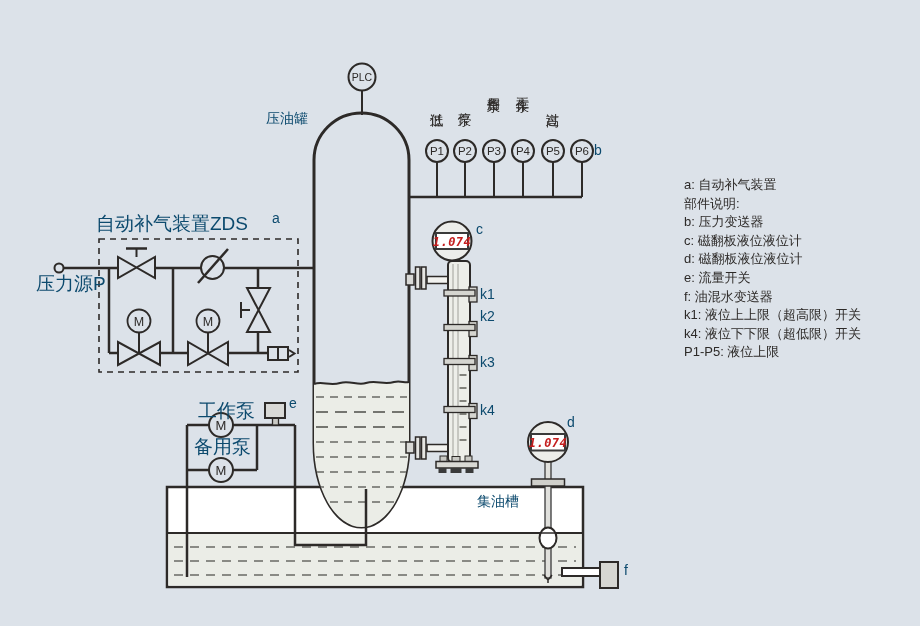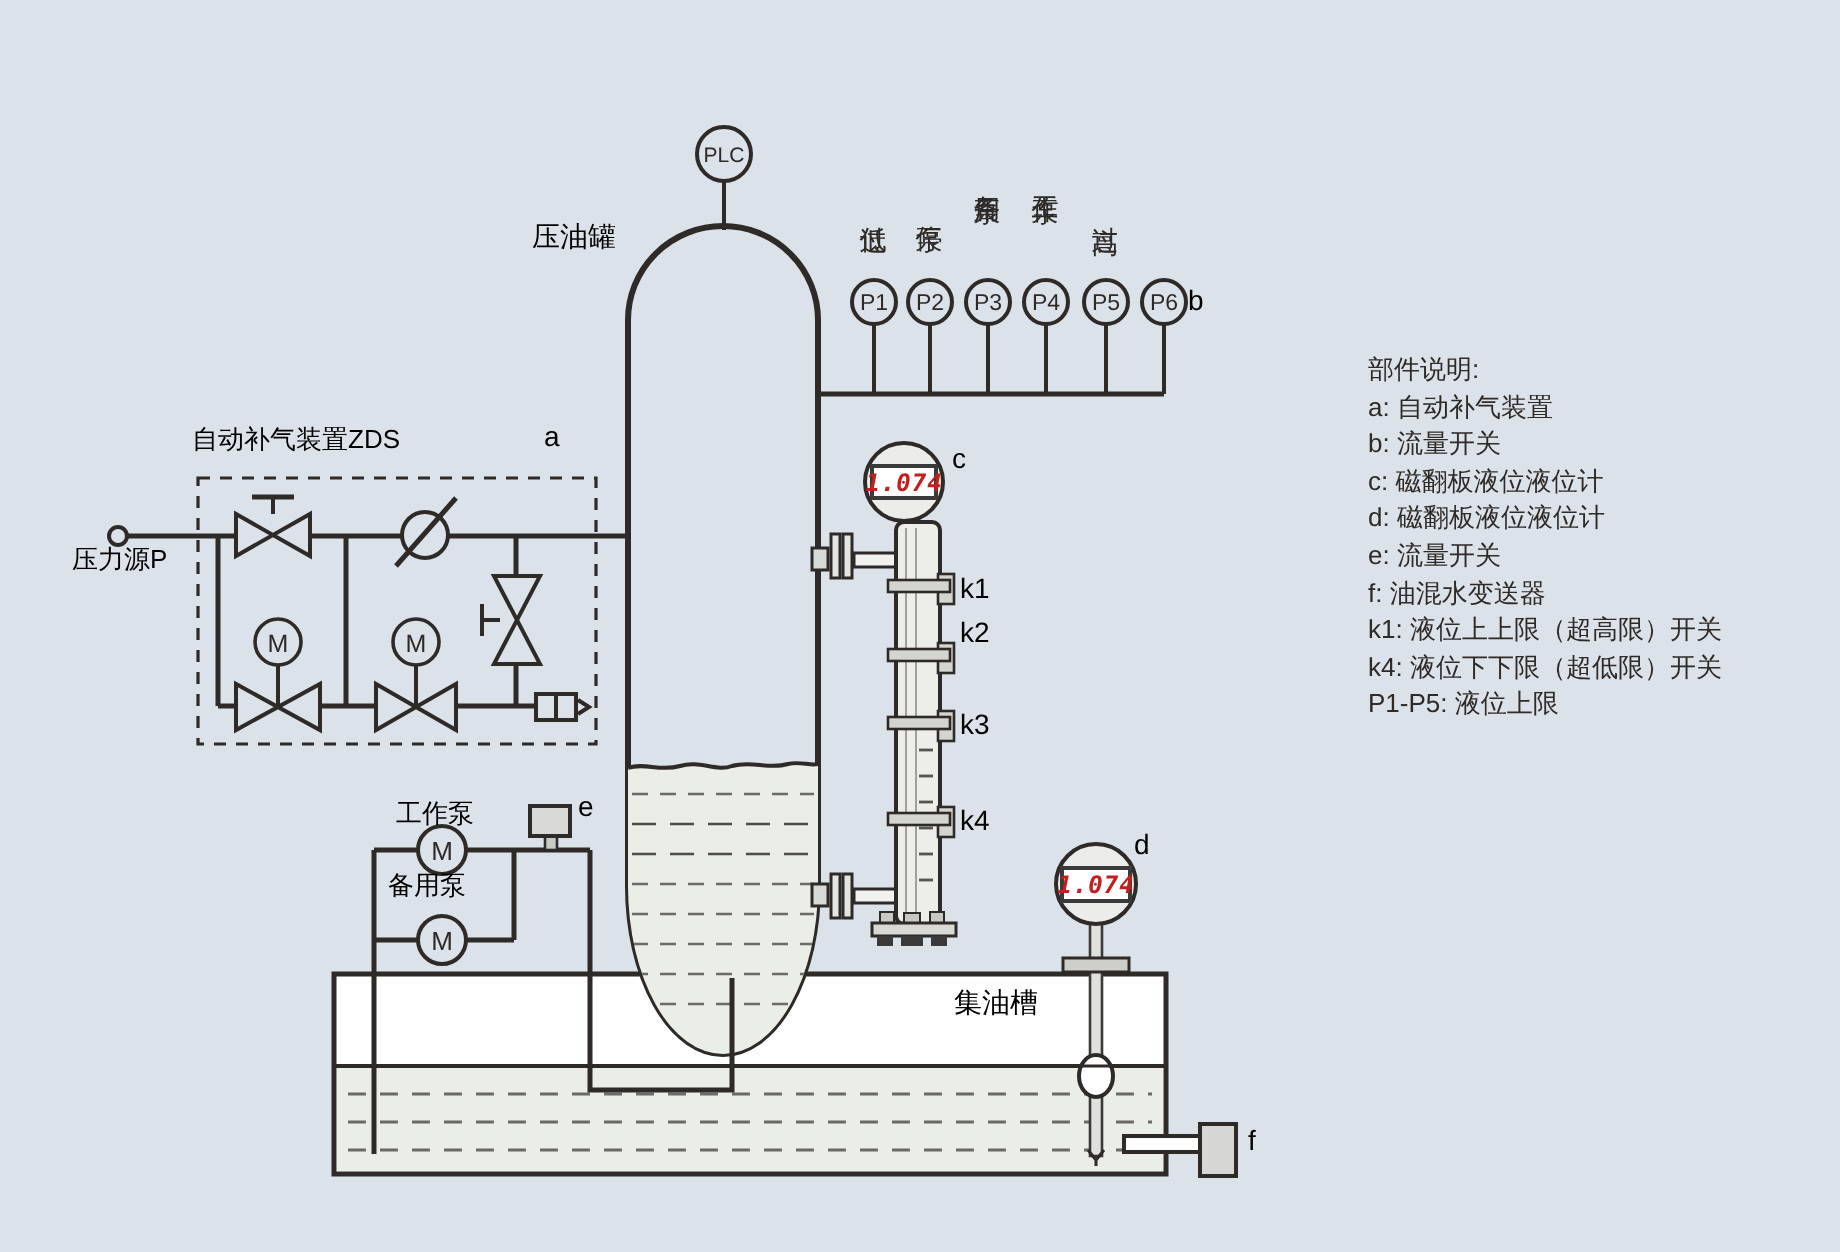--- a/index.html
+++ b/index.html
@@ -4,22 +4,22 @@
 <style>
   html,body{margin:0;padding:0;}
   body{background:#b9c2cc;}
   #stage{
     position:relative;width:920px;height:626px;overflow:hidden;
     background:#dce2e9;
     font-family:"Liberation Sans","DejaVu Sans",sans-serif;
     color:#2d2a28;
   }
   #stage svg{position:absolute;left:0;top:0;}
-  .lbl{position:absolute;white-space:nowrap;color:#000000;}
-  .f13{font-size:13px;}
+  .lbl{position:absolute;white-space:nowrap;color:#0c4a6e;}
+  .f13{font-size:19px;}
   .f14{font-size:14px;}
   .vlabel{
     position:absolute;writing-mode:vertical-rl;text-orientation:upright;
     font-size:13.5px;line-height:15px;letter-spacing:1px;white-space:nowrap;
   }
   #legend{position:absolute;left:684px;top:176px;width:236px;font-size:13px;line-height:18.6px;}
   #legend div{white-space:nowrap;}
   .svgtxt{fill:#2d2a28;font-family:"Liberation Sans","DejaVu Sans",sans-serif;}
   .seg{fill:#c41e1e;font-family:"DejaVu Sans Mono","Liberation Mono",monospace;
        font-weight:bold;font-style:italic;letter-spacing:0.5px;}
@@ -259,23 +259,23 @@
 
 <div class="lbl f13" style="left:198px;top:398px">工作泵</div>
 <div class="lbl f13" style="left:194px;top:434px">备用泵</div>
 <div class="lbl f14" style="left:289px;top:395px">e</div>
 
 <div class="lbl f14" style="left:477px;top:493px">集油槽</div>
 <div class="lbl f14" style="left:567px;top:414px">d</div>
 <div class="lbl f14" style="left:624px;top:562px">f</div>
 
 <div id="legend">
+  <div>a: 自动补气装置</div>
   <div>部件说明:</div>
-  <div>a: 自动补气装置</div>
-  <div>b: 流量开关</div>
+  <div>b: 压力变送器</div>
   <div>c: 磁翻板液位液位计</div>
   <div>d: 磁翻板液位液位计</div>
   <div>e: 流量开关</div>
   <div>f: 油混水变送器</div>
   <div>k1: 液位上上限（超高限）开关</div>
   <div>k4: 液位下下限（超低限）开关</div>
   <div>P1-P5: 液位上限</div>
 </div>
 
 </div>

